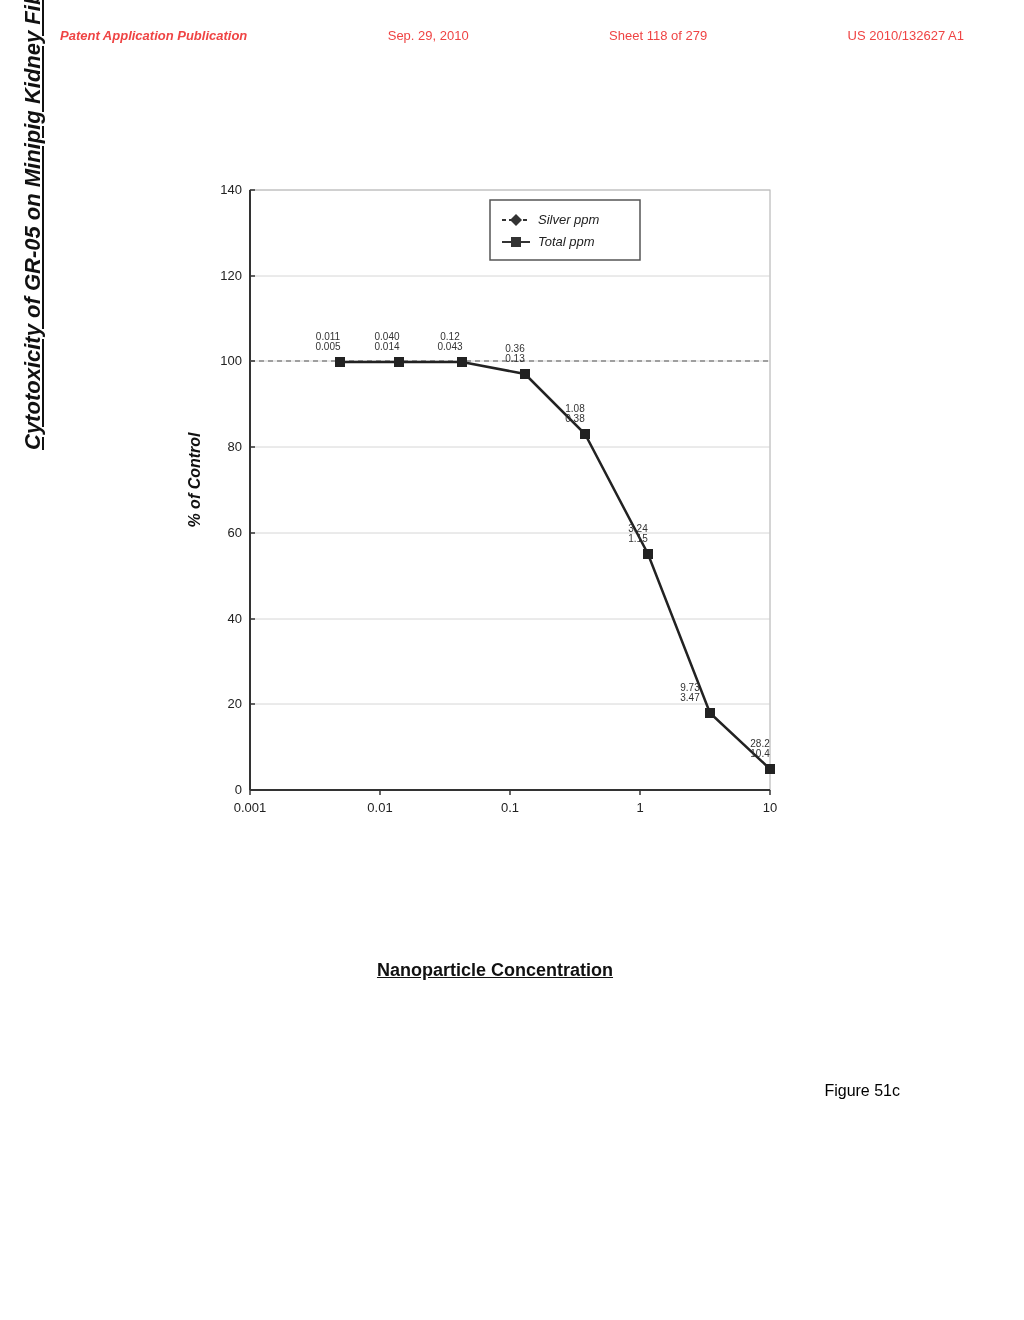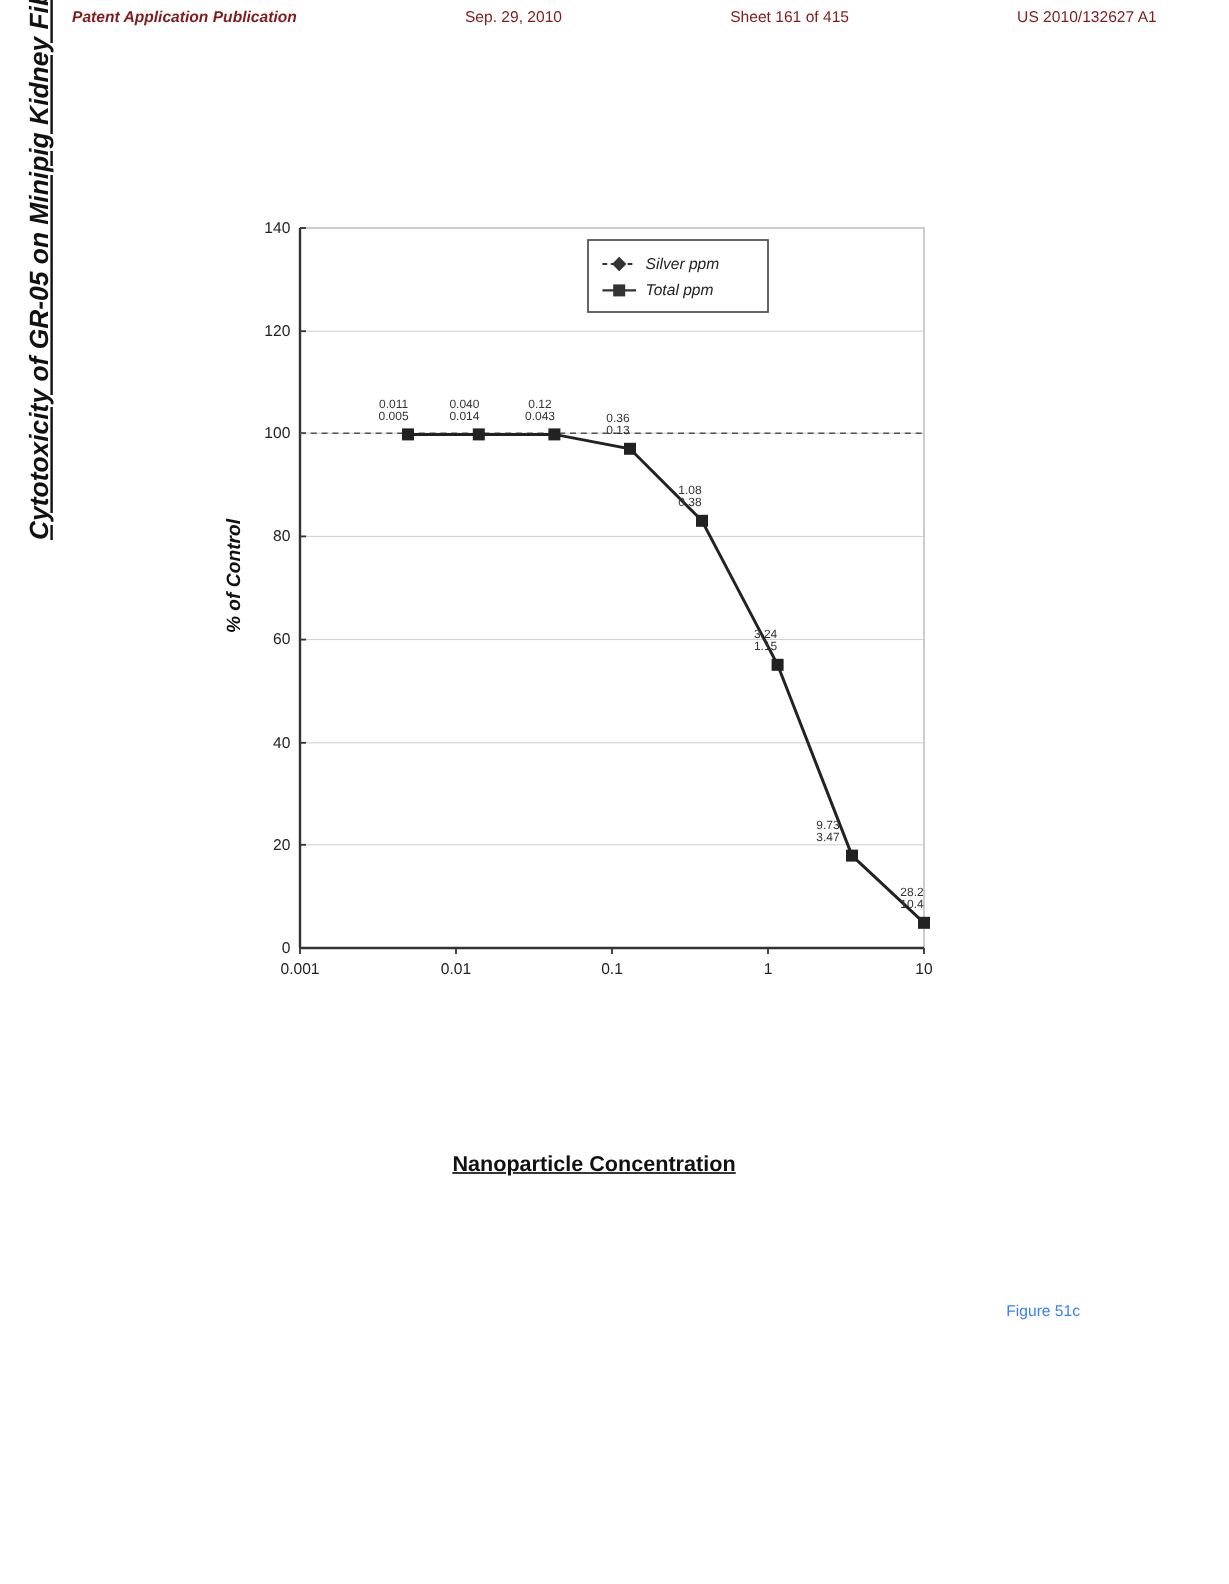--- a/index.html
+++ b/index.html
@@ -13,23 +13,23 @@
     .page {
       width: 1024px;
       height: 1320px;
       position: relative;
       background: #fff;
     }
     .header {
       display: flex;
       justify-content: space-between;
       align-items: center;
-      padding: 6px 60px 0 60px;
+      padding: 28px 60px 0 60px;
       font-size: 13px;
-      color: #7f1d1d;
+      color: #ef4444;
     }
     .header-left {
       font-weight: bold;
       font-style: italic;
     }
     .chart-area {
       position: absolute;
       top: 130px;
       left: 50px;
       width: 880px;
@@ -68,37 +68,37 @@
       font-size: 18px;
       font-weight: bold;
       text-decoration: underline;
       color: #111;
     }
     
     .figure-label {
       position: absolute;
       right: 30px;
       bottom: 80px;
-      font-size: 13px;
-      color: #3b82f6;
+      font-size: 16px;
+      color: #000000;
     }
     .chart-svg {
       width: 100%;
       height: 100%;
     }
   </style>
 </head>
 <body>
 
 <div class="page">
 
   <div class="header">
     <span class="header-left">Patent Application Publication</span>
     <span>Sep. 29, 2010</span>
-    <span>Sheet 161 of 415</span>
+    <span>Sheet 118 of 279</span>
     <span>US 2010/132627 A1</span>
   </div>
 
   <div class="chart-area">
 
     <div class="y-axis-title">
       <span style="font-weight:bold; font-style:italic; font-size:22px; text-decoration:underline;">Cytotoxicity of GR-05 on Minipig Kidney Fibroblast Cells</span>
     </div>
 
     <div class="chart-container">

